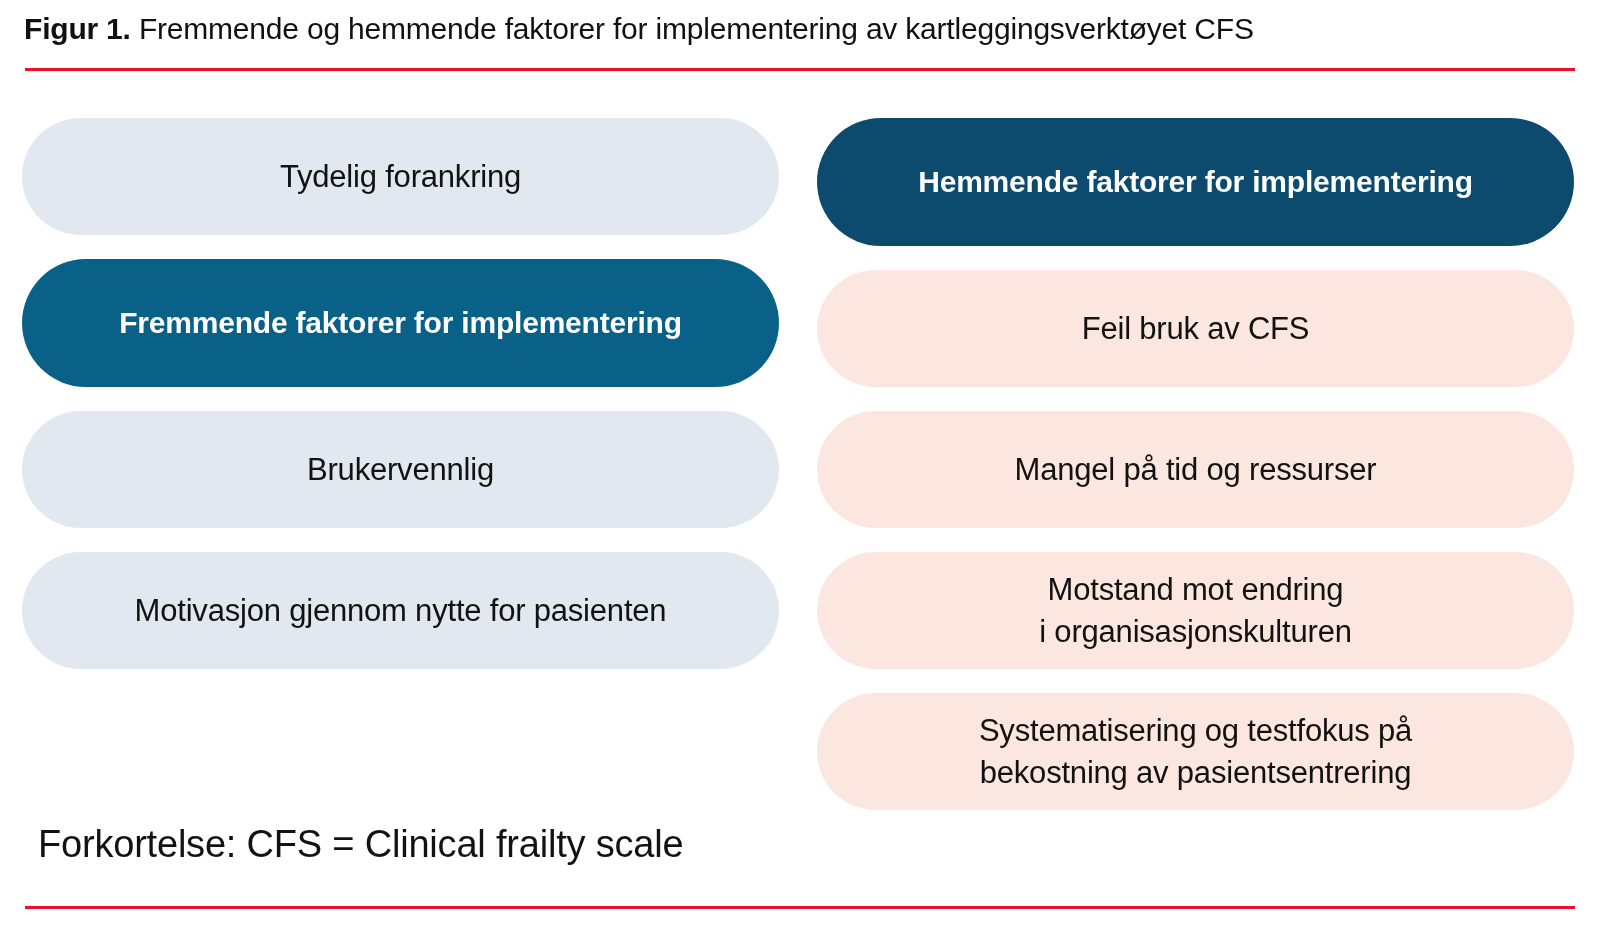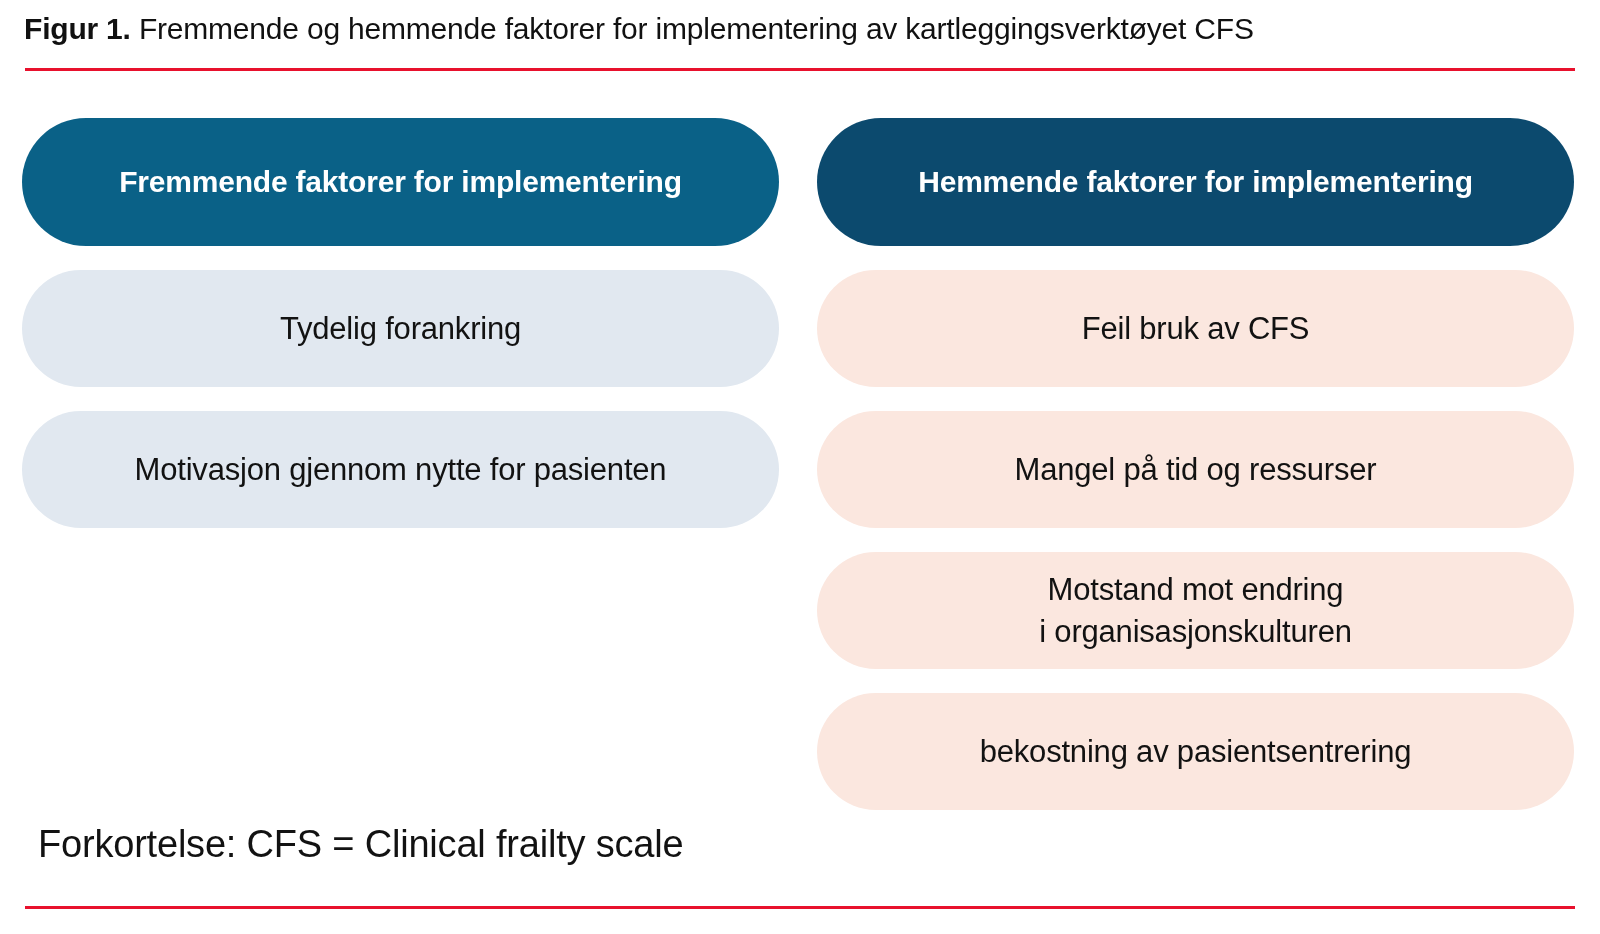--- a/index.html
+++ b/index.html
@@ -121,24 +121,29 @@
 
   <div class="figure-title">
     <span class="label">Figur 1.</span><span class="caption"> Fremmende og hemmende faktorer for implementering av kartleggingsverktøyet CFS</span>
   </div>
 
   <div class="rule rule-top"></div>
 
   <div class="columns">
 
     <div class="column">
+      <div class="pill pill-item promoting">
+        <span>
+            <span class="line">Tydelig forankring</span>
+          </span>
+      </div>
       <div class="pill pill-header promoting">Fremmende faktorer for implementering</div>
       <div class="pill pill-item promoting">
         <span>
-            <span class="line">Tydelig forankring</span>
+            <span class="line">Brukervennlig</span>
           </span>
       </div>
       <div class="pill pill-item promoting">
         <span>
             <span class="line">Motivasjon gjennom nytte for pasienten</span>
           </span>
       </div>
     </div>
 
     <div class="column">
@@ -154,20 +159,21 @@
           </span>
       </div>
       <div class="pill pill-item inhibiting">
         <span>
           <span class="line">Motstand mot endring</span>
           <span class="line">i organisasjonskulturen</span>
         </span>
       </div>
       <div class="pill pill-item inhibiting">
         <span>
+          <span class="line">Systematisering og testfokus på</span>
           <span class="line">bekostning av pasientsentrering</span>
         </span>
       </div>
     </div>
 
   </div>
 
   <div class="footnote">Forkortelse: CFS = Clinical frailty scale</div>
 
   <div class="rule rule-bottom"></div>

